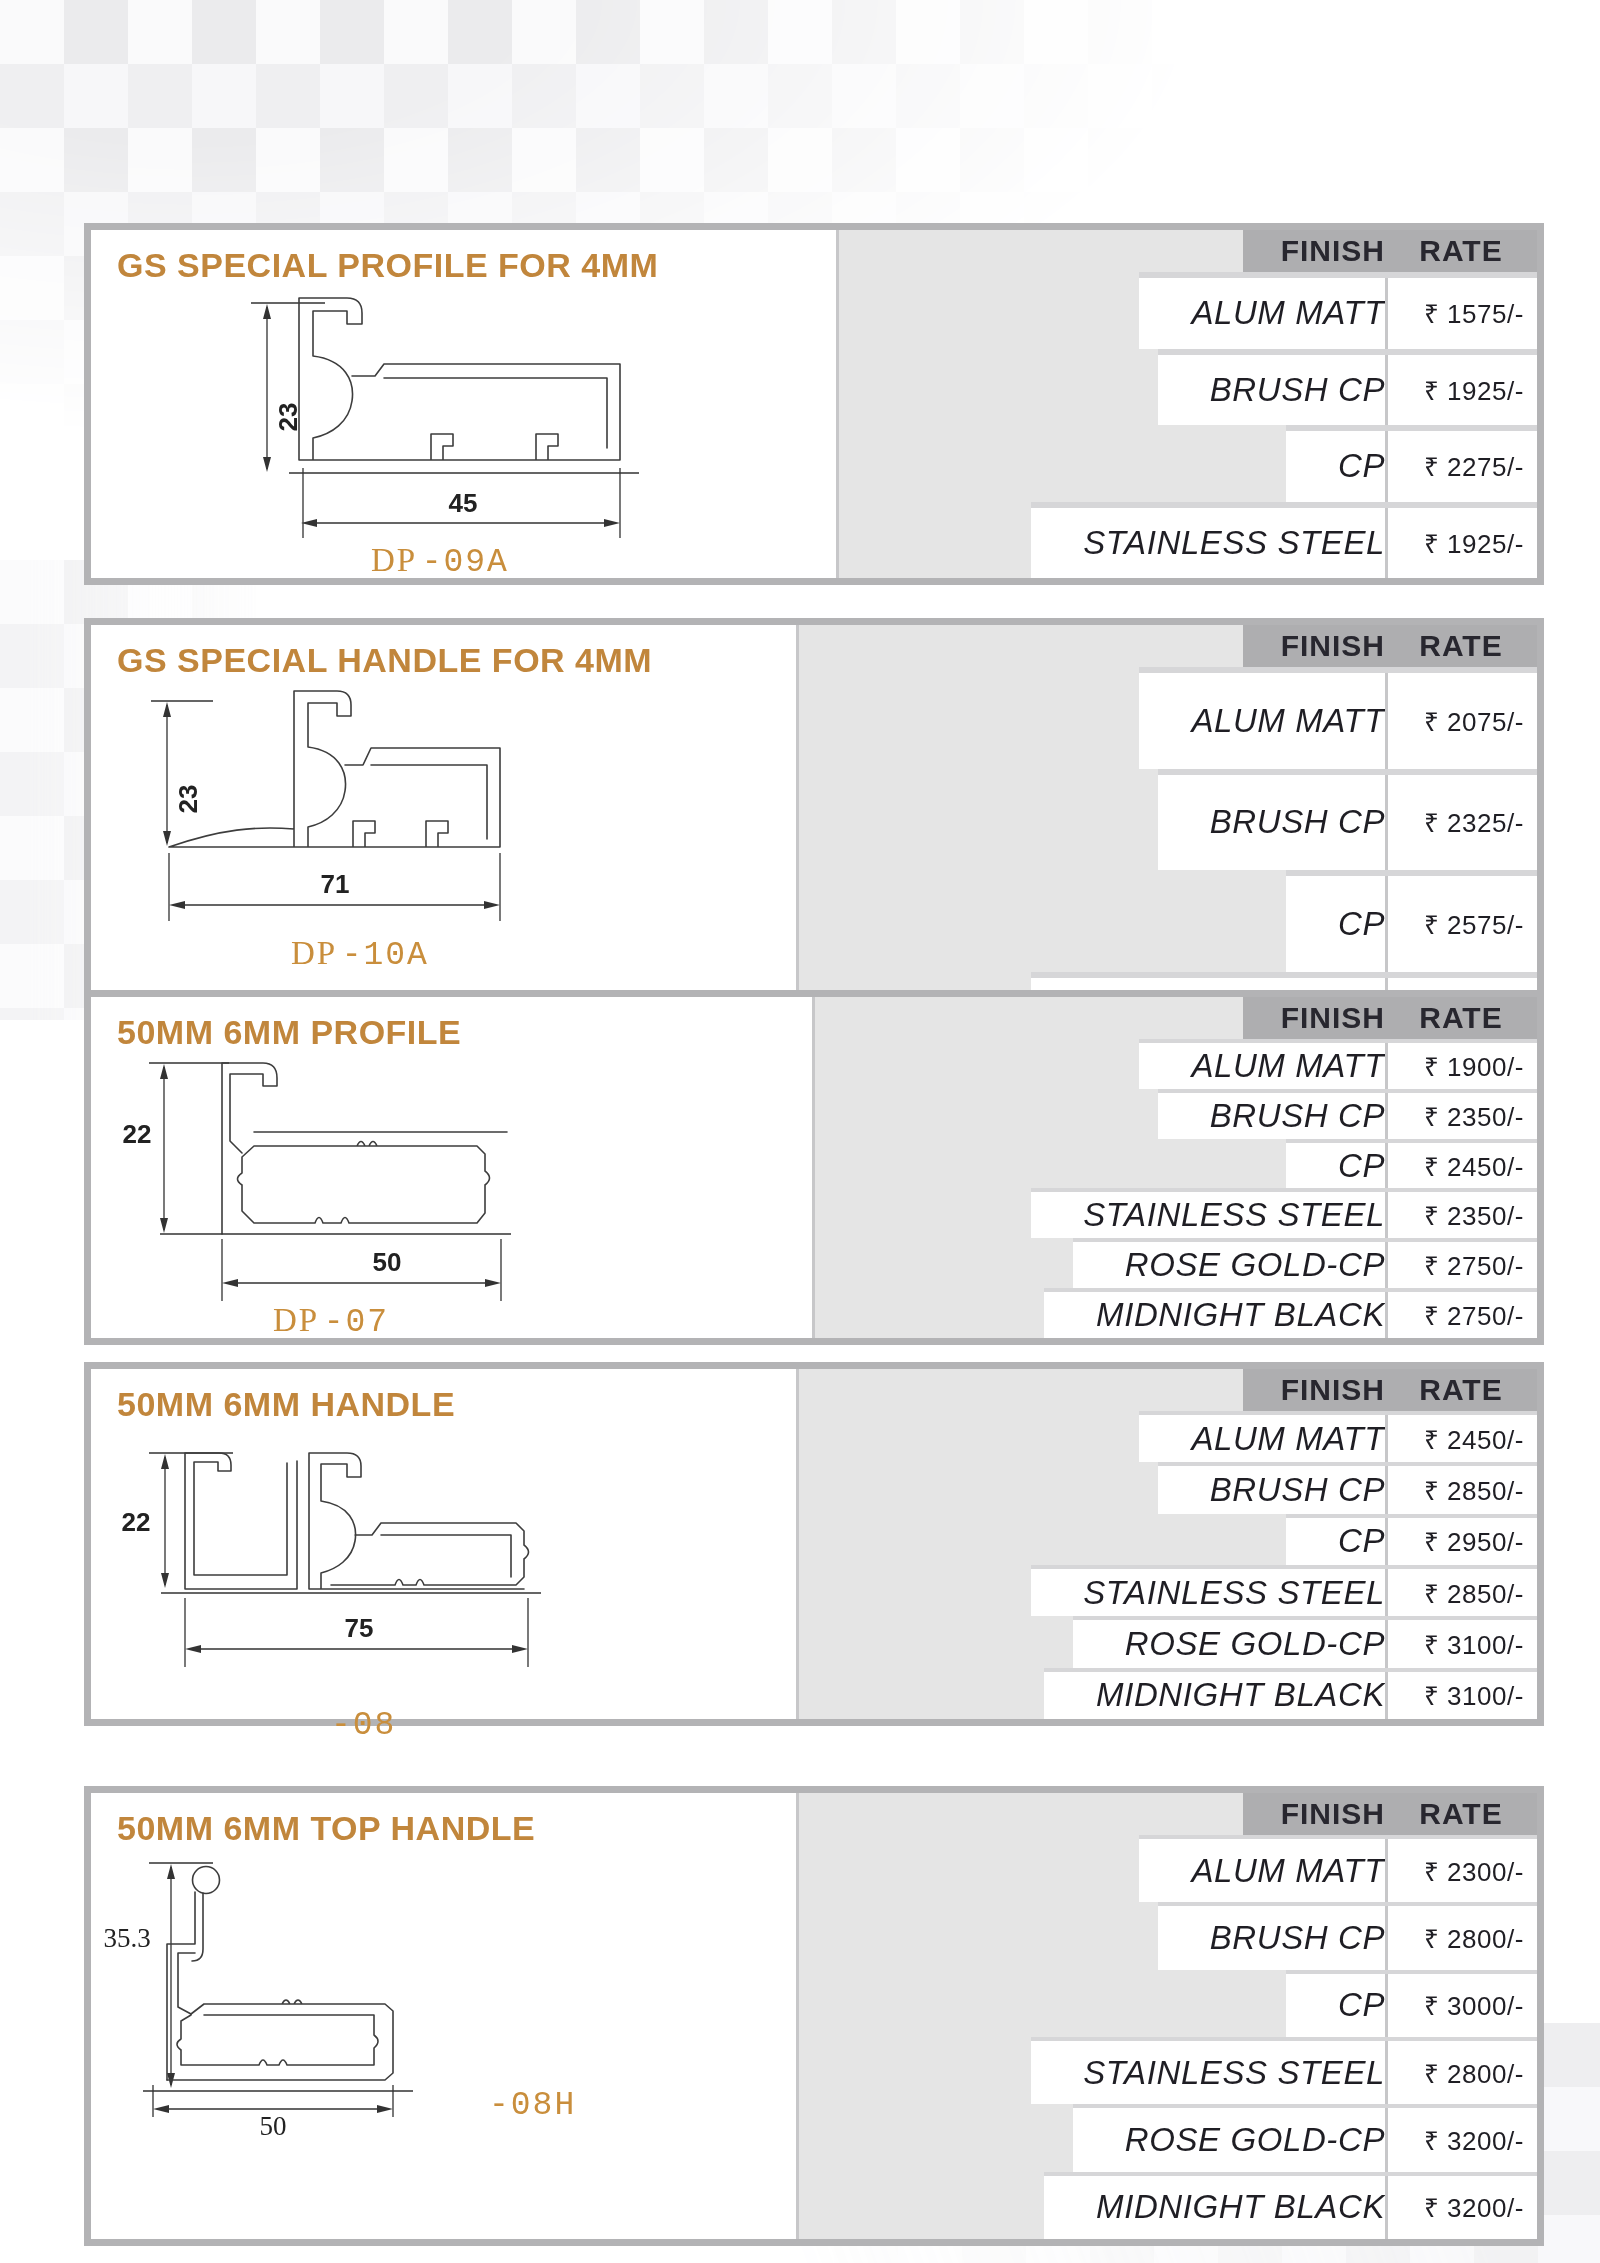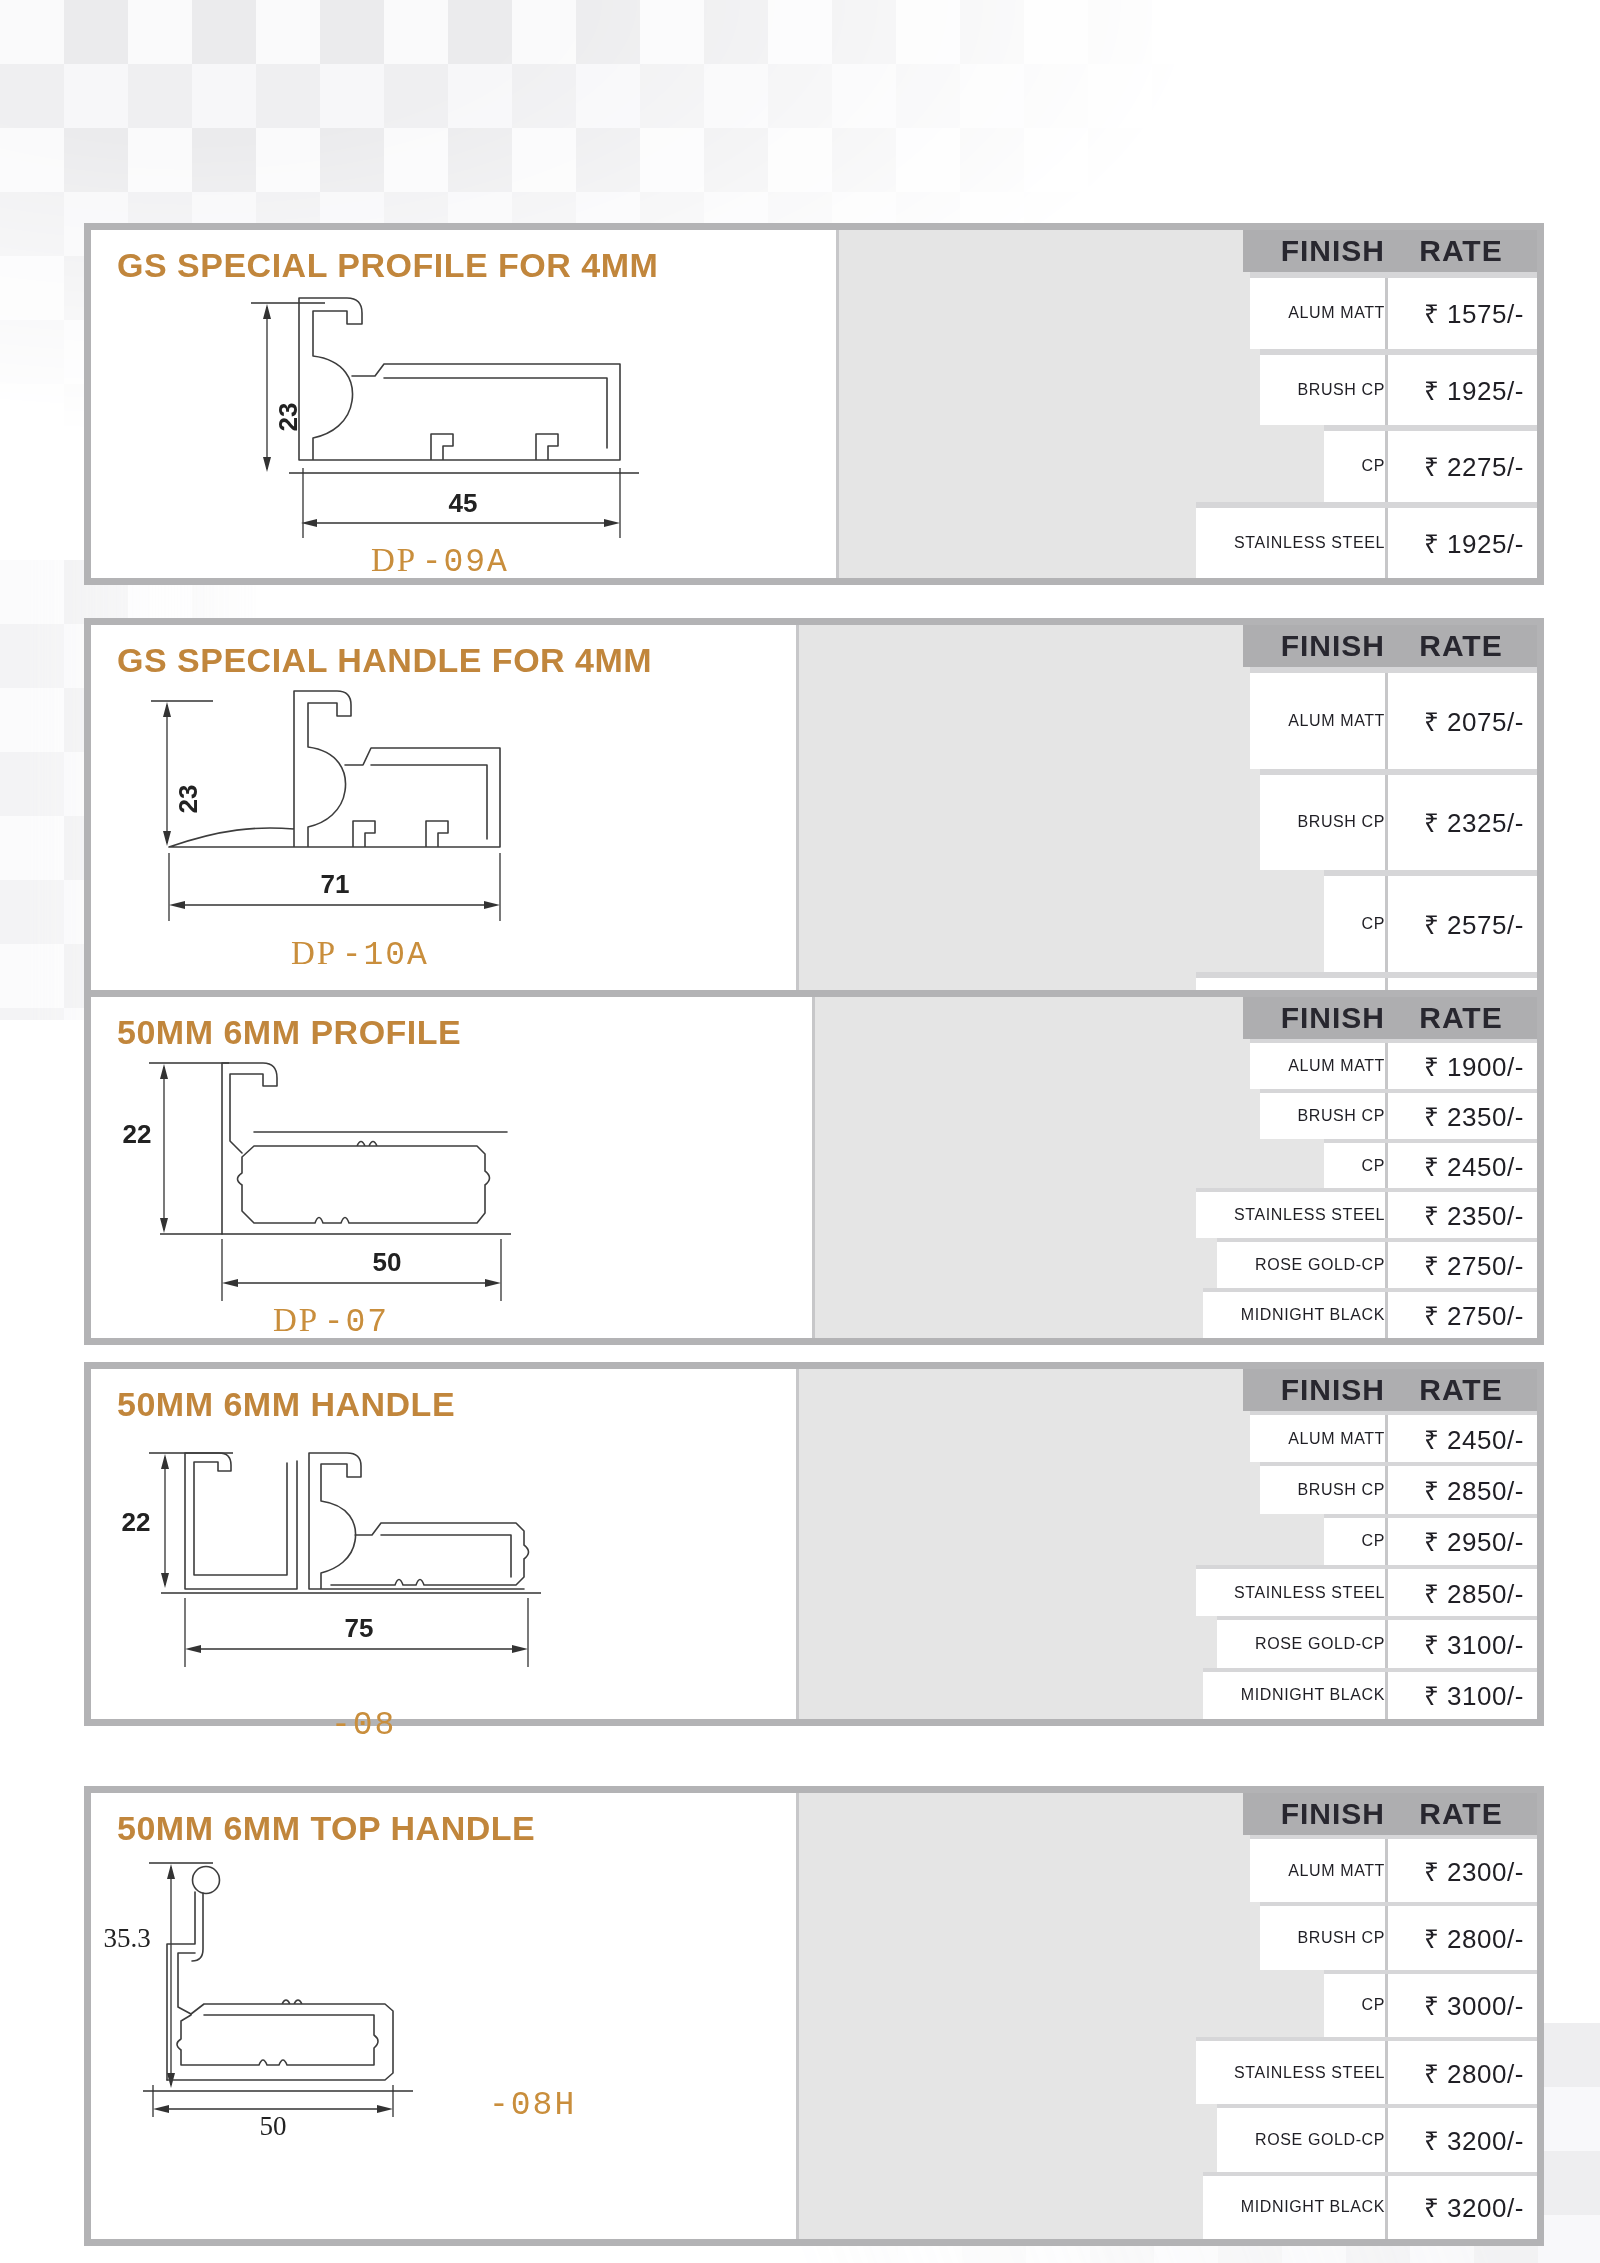--- a/index.html
+++ b/index.html
@@ -55,21 +55,21 @@
     background:#aeaeb0;color:#28272f;
   }
   .thead .hf{padding-left:38px;font-size:30px;font-weight:800;letter-spacing:1px;}
   .thead .hr{font-size:30px;font-weight:800;letter-spacing:1px;text-align:center;}
   .trow{
     flex:1;display:grid;grid-template-columns:1fr 152px;align-items:center;
     background:#fff;
   }
   .gap6 .trow{border-top:6px solid #d6d6d8;}
   .gap4 .trow{border-top:4px solid #d6d6d8;}
-  .trow .cf{padding-left:38px;font-size:16px;letter-spacing:.6px;color:#1f1e24;}
+  .trow .cf{padding-left:52px;font-size:33px;letter-spacing:.6px;color:#1f1e24;font-style:italic;}
   .trow .cr{font-size:26px;color:#1f1e24;border-left:3px solid #c7c7c9;align-self:stretch;
             display:flex;align-items:center;padding-left:36px;letter-spacing:.5px;}
 
   
   .pro{stroke:#3d3d3d;stroke-width:1.6;fill:none;stroke-linejoin:round;stroke-linecap:round;}
   .dim{stroke:#333;stroke-width:1.3;fill:none;}
   .ah{fill:#333;stroke:none;}
   .dtx{fill:#222;font-size:26px;font-weight:bold;font-family:"Liberation Sans",sans-serif;}
   .dts{fill:#222;font-size:27px;font-weight:normal;font-family:"Liberation Serif",serif;}
 </style>

